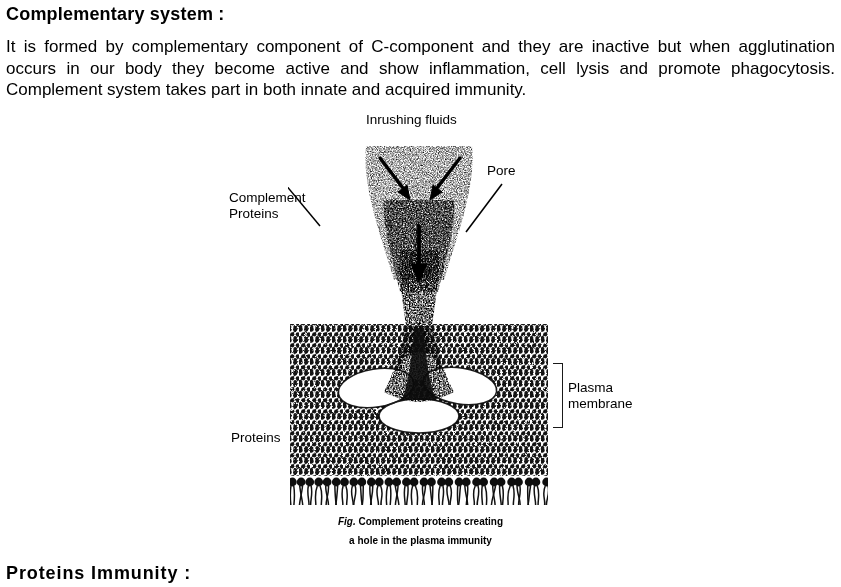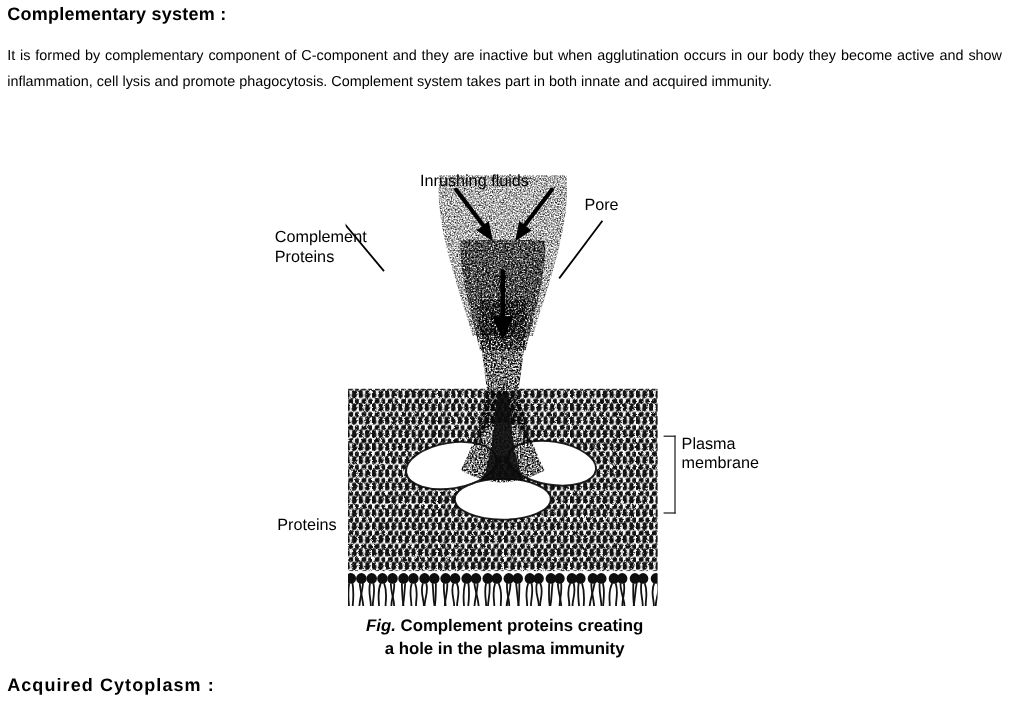--- a/index.html
+++ b/index.html
@@ -17,35 +17,35 @@
   }
   .page {
     position: absolute;
     inset: 0;
     background: #ffffff;
   }
 
   
   .heading {
     position: absolute;
-    font-size: 15px;
+    font-size: 18px;
     font-weight: bold;
     letter-spacing: 0.2px;
     color: #000;
     white-space: nowrap;
   }
   #heading-complementary { left: 6px; top: 4px; }
   #heading-acquired { left: 6px; top: 563px; letter-spacing: 0.9px; }
 
   #body-paragraph {
     position: absolute;
     left: 6px;
     top: 36px;
     width: 829px;
-    font-size: 12px;
+    font-size: 17px;
     line-height: 21.5px;
     text-align: justify;
     text-justify: inter-word;
     color: #000;
   }
 
   
   #figure {
     position: absolute;
     left: 0;
@@ -54,24 +54,24 @@
     height: 440px;
   }
 
   .fig-label {
     position: absolute;
     font-size: 13.5px;
     line-height: 16px;
     color: #000;
     white-space: pre-line;
   }
-  #label-inrushing { left: 350px; top: 0px; margin-top: 31px; }
+  #label-inrushing { left: 366px; top: 0px; }
   #label-complement { left: 229px; top: 39px; margin-top: 39px; }
   #label-pore { left: 487px; top: 51px; }
-  #label-plasma { left: 568px; top: 250px; }
+  #label-plasma { left: 568px; top: 268px; }
   #label-cytoplasm { left: 231px; top: 318px; }
 
   
   #plasma-bracket {
     position: absolute;
     left: 553px;
     top: 251px;
     width: 9px;
     height: 63px;
     border-top: 1.6px solid #1a1a1a;
@@ -88,21 +88,21 @@
     height: 375px;
   }
 
   
   #caption {
     position: absolute;
     left: 0;
     top: 400px;
     width: 841px;
     text-align: center;
-    font-size: 14px;
+    font-size: 10px;
     font-weight: bold;
     line-height: 19px;
     color: #000;
   }
   #caption .ital { font-style: italic; }
 </style>
 </head>
 <body>
 
 <div class="page">
@@ -437,15 +437,15 @@
 
     <div class="fig-label" id="label-cytoplasm">Proteins</div>
 
     <div id="caption">
       <span class="ital">Fig.</span><span> Complement proteins creating</span><br>
       <span>a hole in the plasma immunity</span>
     </div>
 
   </div>
 
-  <div class="heading" id="heading-acquired">Acquired Cytoplasm :</div>
+  <div class="heading" id="heading-acquired">Proteins Immunity :</div>
 
 </div>
 
 </body></html>

